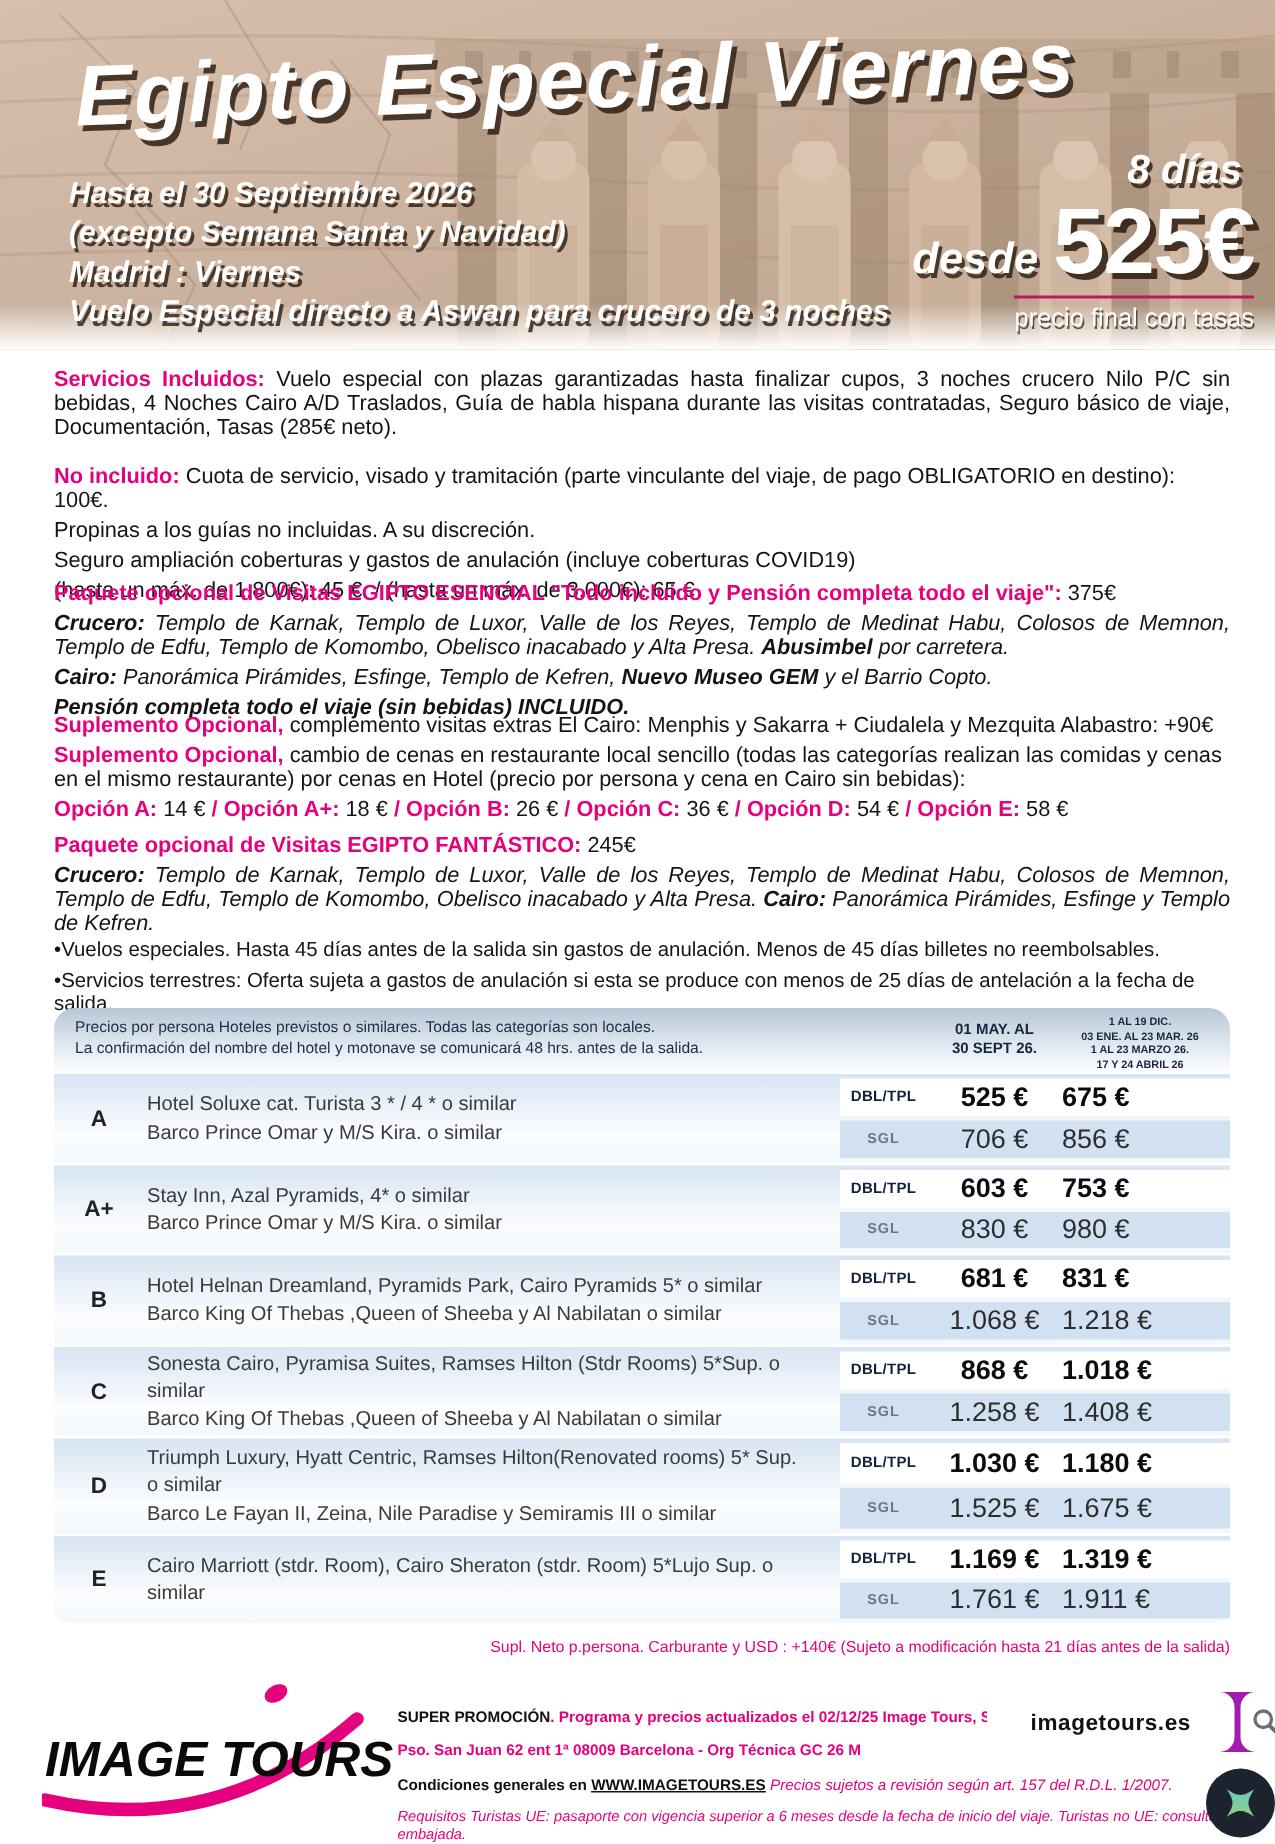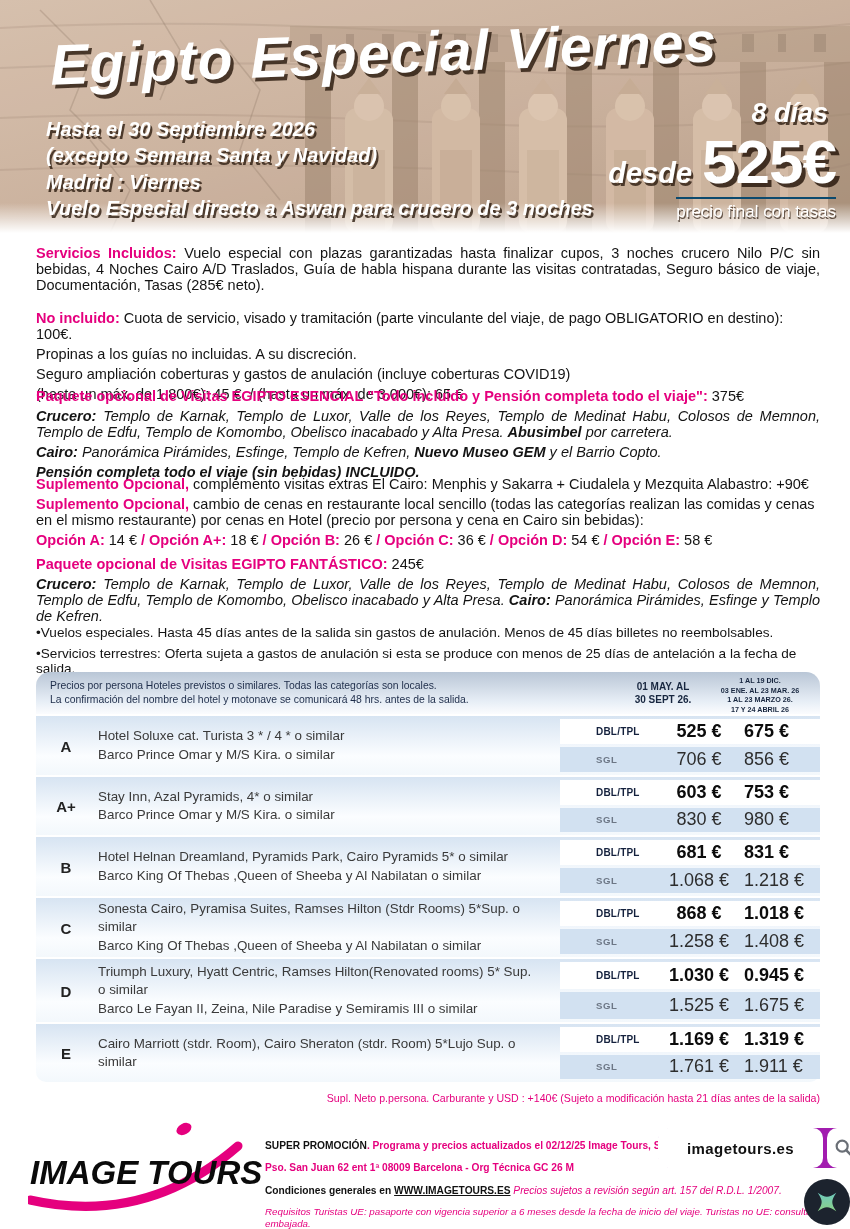--- a/index.html
+++ b/index.html
@@ -12,21 +12,21 @@
   .hero-bg { position:absolute; left:0; top:0; width:850px; height:233px; }
   .hero-title { position:absolute; left:50px; top:20px; color:#fff; font-size:57px; font-weight:800; font-style:italic;
     letter-spacing:1px; transform:rotate(-2deg); text-shadow:3px 4px 0 rgba(42,26,14,.82); white-space:nowrap; }
   .hero-lines { position:absolute; left:46px; top:116px; color:#fff; font-style:italic; font-weight:700;
     font-size:20px; line-height:1.32; text-shadow:2px 3px 0 rgba(42,26,14,.8); }
   .hero-price { position:absolute; right:14px; top:98px; text-align:right; color:#fff; }
   .hero-dur { font-size:27px; font-style:italic; font-weight:800; text-shadow:2px 3px 0 rgba(42,26,14,.8); margin-right:8px; }
   .hero-pr { display:flex; align-items:baseline; justify-content:flex-end; gap:10px; margin-top:2px; }
   .hero-desde { font-size:29px; font-style:italic; font-weight:700; text-shadow:2px 3px 0 rgba(42,26,14,.8); }
   .hero-big { font-size:62px; font-weight:900; letter-spacing:-1px; line-height:1; text-shadow:4px 4px 0 rgba(42,26,14,.85); }
-  .hero-tax { display:inline-block; margin-top:4px; font-size:17px; font-weight:400; border-top:2px solid #0c4a6e;
+  .hero-tax { display:inline-block; margin-top:4px; font-size:17px; font-weight:400; border-top:2px solid #be185d;
     padding-top:3px; text-shadow:1px 2px 0 rgba(42,26,14,.7); }
 
   
   .sec { position:absolute; left:36px; width:784px; font-size:14.5px; line-height:1.1; color:#141414; }
   .sec p { margin:0 0 4px 0; }
   .mag { color:#e5007e; font-weight:700; }
   .b { font-weight:400; }
   .i { font-style:italic; }
   .bi { font-weight:700; font-style:italic; }
   .just { text-align:justify; }
@@ -51,21 +51,21 @@
   .trow.last { border-radius:0 0 10px 10px; }
   .cat { position:absolute; left:8px; top:50%; transform:translateY(-50%); width:44px; text-align:center;
     font-weight:700; font-size:15px; color:#222; }
   .hotels { position:absolute; left:62px; top:0; bottom:0; width:452px; display:flex; flex-direction:column;
     justify-content:center; font-size:13.4px; color:#3a3a3a; line-height:1.38; }
   .pricebox { position:absolute; right:0; top:0; bottom:0; width:260px; display:flex; flex-direction:column;
     gap:3px; padding:3px 0; }
   .band { flex:1; display:flex; align-items:center; }
   .band.dbl { background:#ffffff; }
   .band.sgl { background:#d2e1f1; }
-  .plabel { width:58px; text-align:left; font-size:10px; font-weight:800; color:#14213d; letter-spacing:.2px;margin-left:36px; }
+  .plabel { width:58px; text-align:center; font-size:10px; font-weight:800; color:#14213d; letter-spacing:.2px; }
   .plabel.g { font-weight:600; color:#6c7685; font-size:9.6px; letter-spacing:.6px; }
   .pv1 { width:90px; text-align:center; }
   .pv2 { flex:1; text-align:left; }
   .band.dbl .pv1, .band.dbl .pv2 { font-size:18px; font-weight:800; color:#0c0c0c; }
   .band.sgl .pv1, .band.sgl .pv2 { font-size:18px; font-weight:400; color:#2d2d2d; }
   .supl-note { position:absolute; left:36px; top:1092px; width:784px; text-align:right; font-size:10.6px; color:#e5007e; }
 
   
   .logo { position:absolute; left:28px; top:1120px; }
   .fine { position:absolute; left:265px; top:1130px; width:584px; line-height:1.15; }
@@ -340,21 +340,21 @@
     <div class="trow" style="top:287px;height:63px;">
       <div class="cat">D</div>
       <div class="hotels" style="width:440px">
           <div>Triumph Luxury, Hyatt Centric, Ramses Hilton(Renovated rooms) 5* Sup. o similar</div>
           <div>Barco Le Fayan II, Zeina, Nile Paradise y Semiramis III o similar</div>
         </div>
       <div class="pricebox">
         <div class="band dbl">
             <span class="plabel">DBL/TPL</span>
             <span class="pv1">1.030 €</span>
-            <span class="pv2">0.945 €</span>
+            <span class="pv2">1.180 €</span>
           </div>
         <div class="band sgl">
             <span class="plabel g">SGL</span>
             <span class="pv1">1.525 €</span>
             <span class="pv2">1.675 €</span>
           </div>
       </div>
     </div>
 
     <div class="trow last" style="top:352px;height:58px;">

